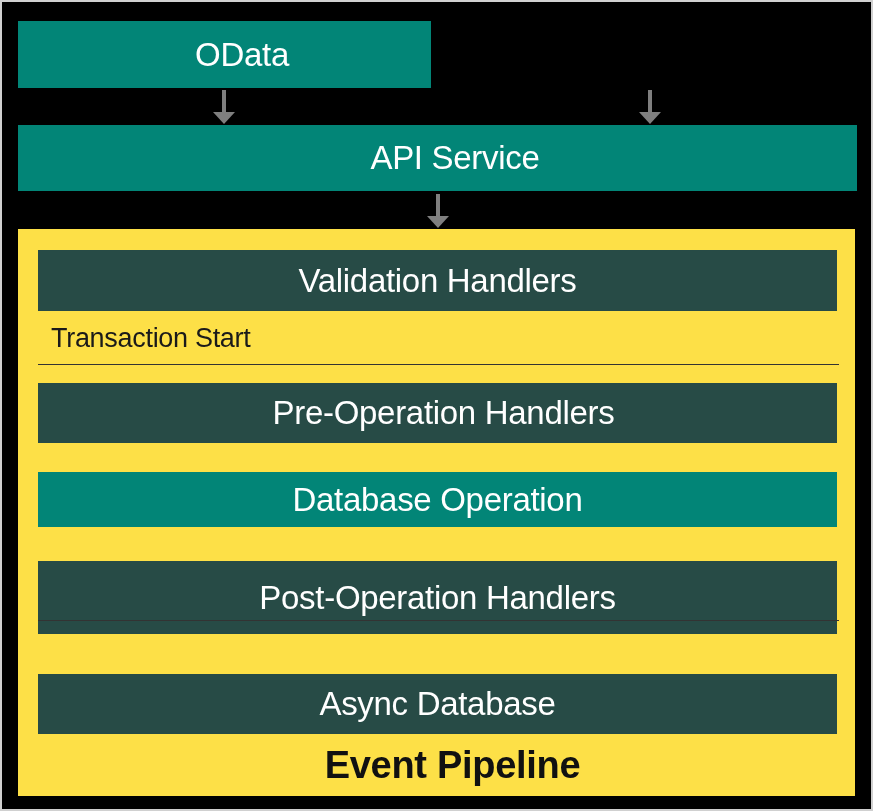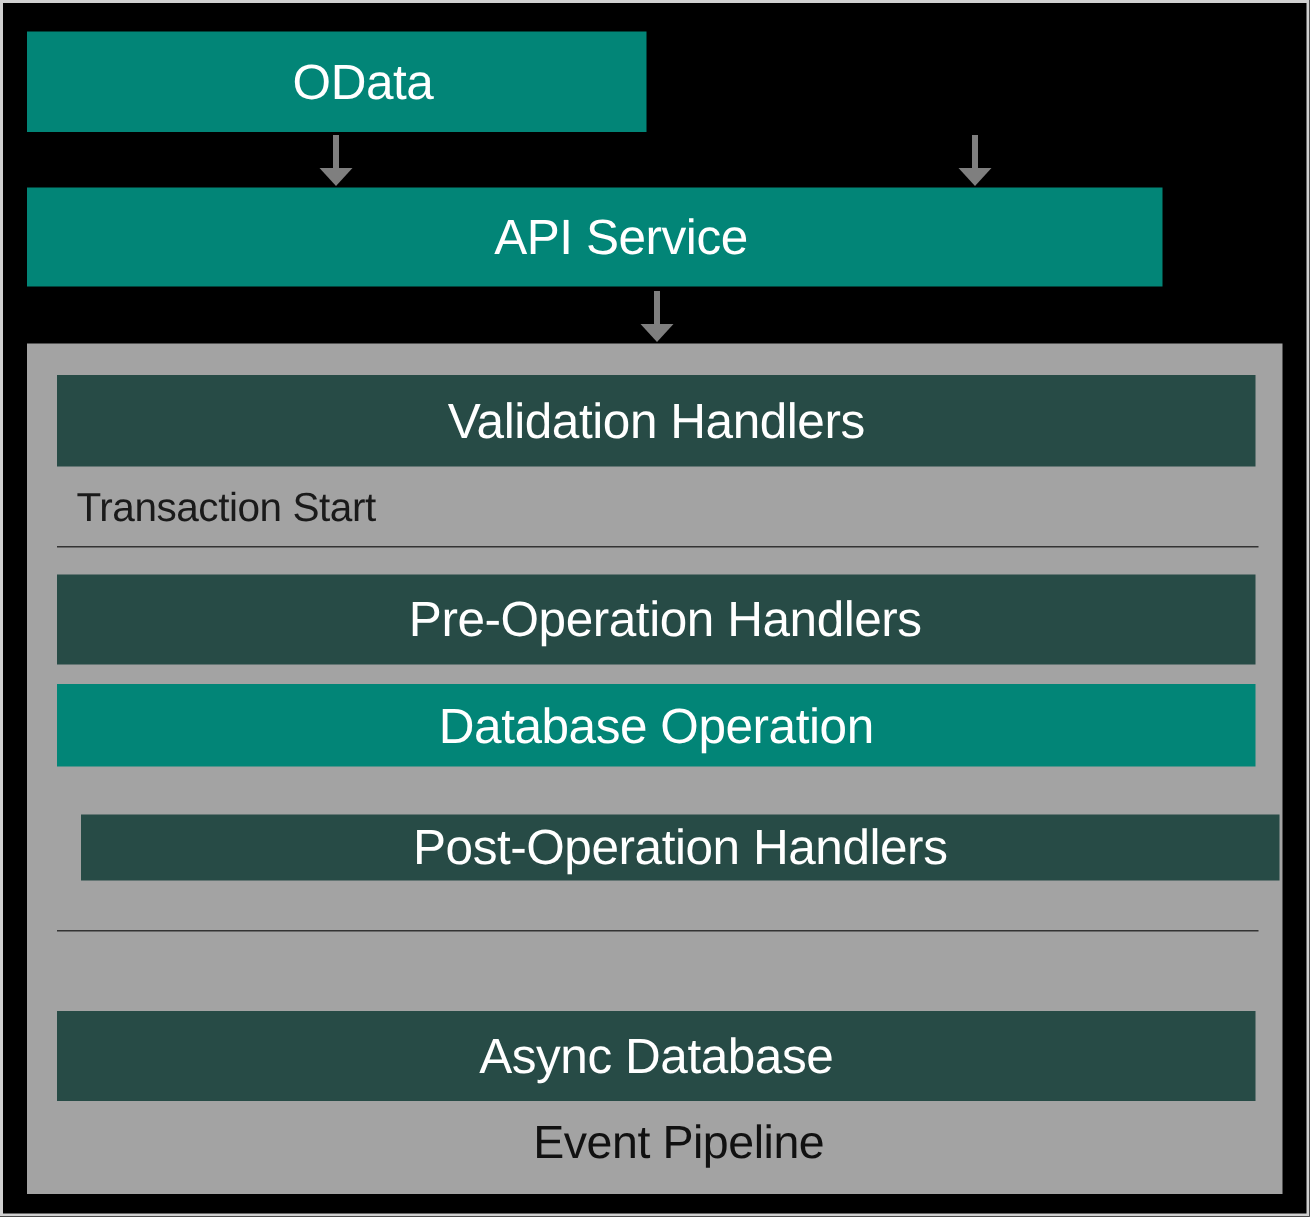--- a/index.html
+++ b/index.html
@@ -24,57 +24,57 @@
     font-size: 33px;
     letter-spacing: -0.3px;
     white-space: nowrap;
     padding-left: 35px;
   }
   .teal  { background: #028577; }
   .dark  { background: #274b46; }
 
   .src-odata   { left: 16px;  top: 19px;  width: 413px; height: 67px; }
   .src-ws      { left: 442px; top: 19px;  width: 413px; height: 67px; }
-  .api-service { left: 16px;  top: 123px; width: 757px; height: 66px; }
+  .api-service { left: 16px;  top: 123px; width: 839px; height: 66px; }
 
   .arrow { position: absolute; width: 22px; }
   .arrow .stem { width: 4px; height: 22px; background: #7f7f7f; margin: 0 auto; }
   .arrow .head {
     width: 0; height: 0; margin: 0 auto;
     border-left: 11px solid transparent;
     border-right: 11px solid transparent;
     border-top: 12px solid #7f7f7f;
   }
   .arrow-odata { left: 211px; top: 88px; }
   .arrow-ws    { left: 637px; top: 88px; }
   .arrow-api   { left: 425px; top: 192px; }
 
   .pipeline {
     position: absolute;
     left: 16px; top: 227px;
     width: 837px; height: 567px;
-    background: #a3a3a3;
+    background: #fde047;
   }
 
   .stage {
     position: absolute;
     left: 20px;
     width: 799px;
     display: flex;
     align-items: center;
     justify-content: center;
     color: #ffffff;
     font-size: 33px;
     letter-spacing: -0.3px;
     white-space: nowrap;
   }
   .stage-validation { top: 21px;  height: 61px; }
   .stage-preop      { top: 154px; height: 60px; padding-left: 12px; }
-  .stage-dbop       { top: 227px; height: 55px; }
-  .stage-postop     { top: 314px; height: 44px; margin-left: 16px; }
+  .stage-dbop       { top: 243px; height: 55px; }
+  .stage-postop     { top: 332px; height: 73px; }
   .stage-async      { top: 445px; height: 60px; }
 
   .txn-label {
     position: absolute;
     color: #1a1a1a;
     font-size: 27px;
     letter-spacing: -0.3px;
     white-space: nowrap;
     margin-left: 13px;
   }
@@ -90,22 +90,22 @@
   }
   .txn-line-start { top: 135px; }
   .txn-line-end   { top: 391px; }
 
   .pipeline-title {
     position: absolute;
     left: 0; right: 0;
     top: 515px;
     text-align: center;
     color: #111111;
-    font-size: 31px;
-    font-weight: normal;
+    font-size: 38px;
+    font-weight: bold;
     letter-spacing: -0.3px;
     padding-left: 32px;
   }
 </style>
 </head>
 <body>
 
 <div class="canvas">
 
   <div class="box teal src-odata">

